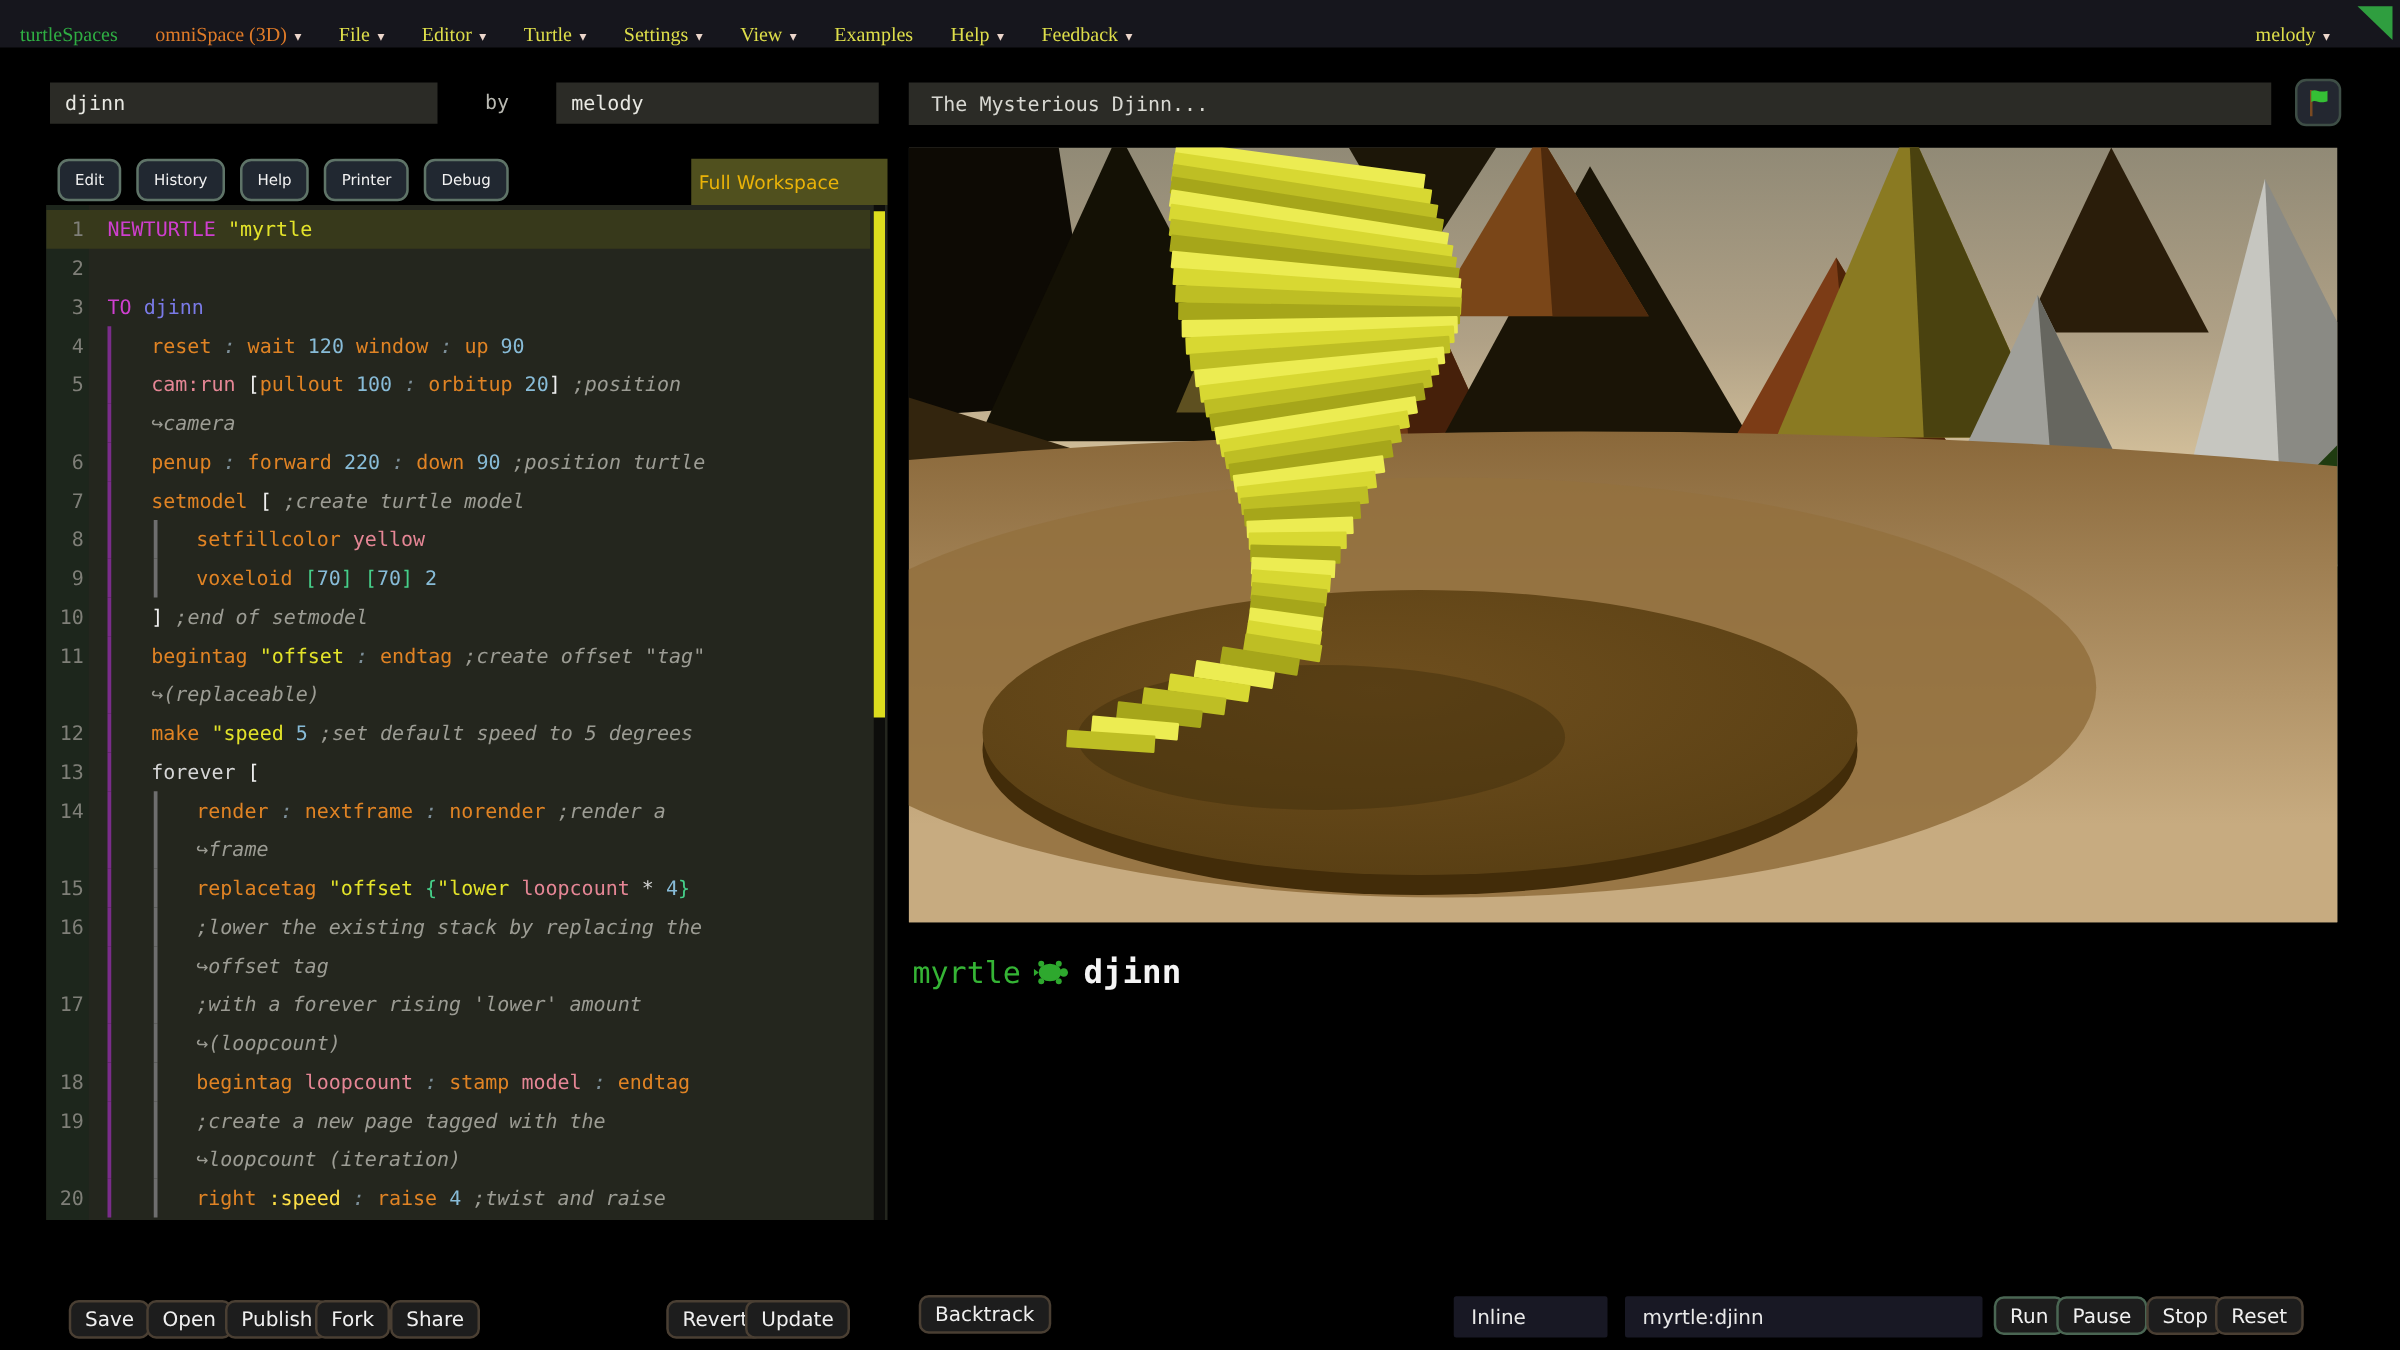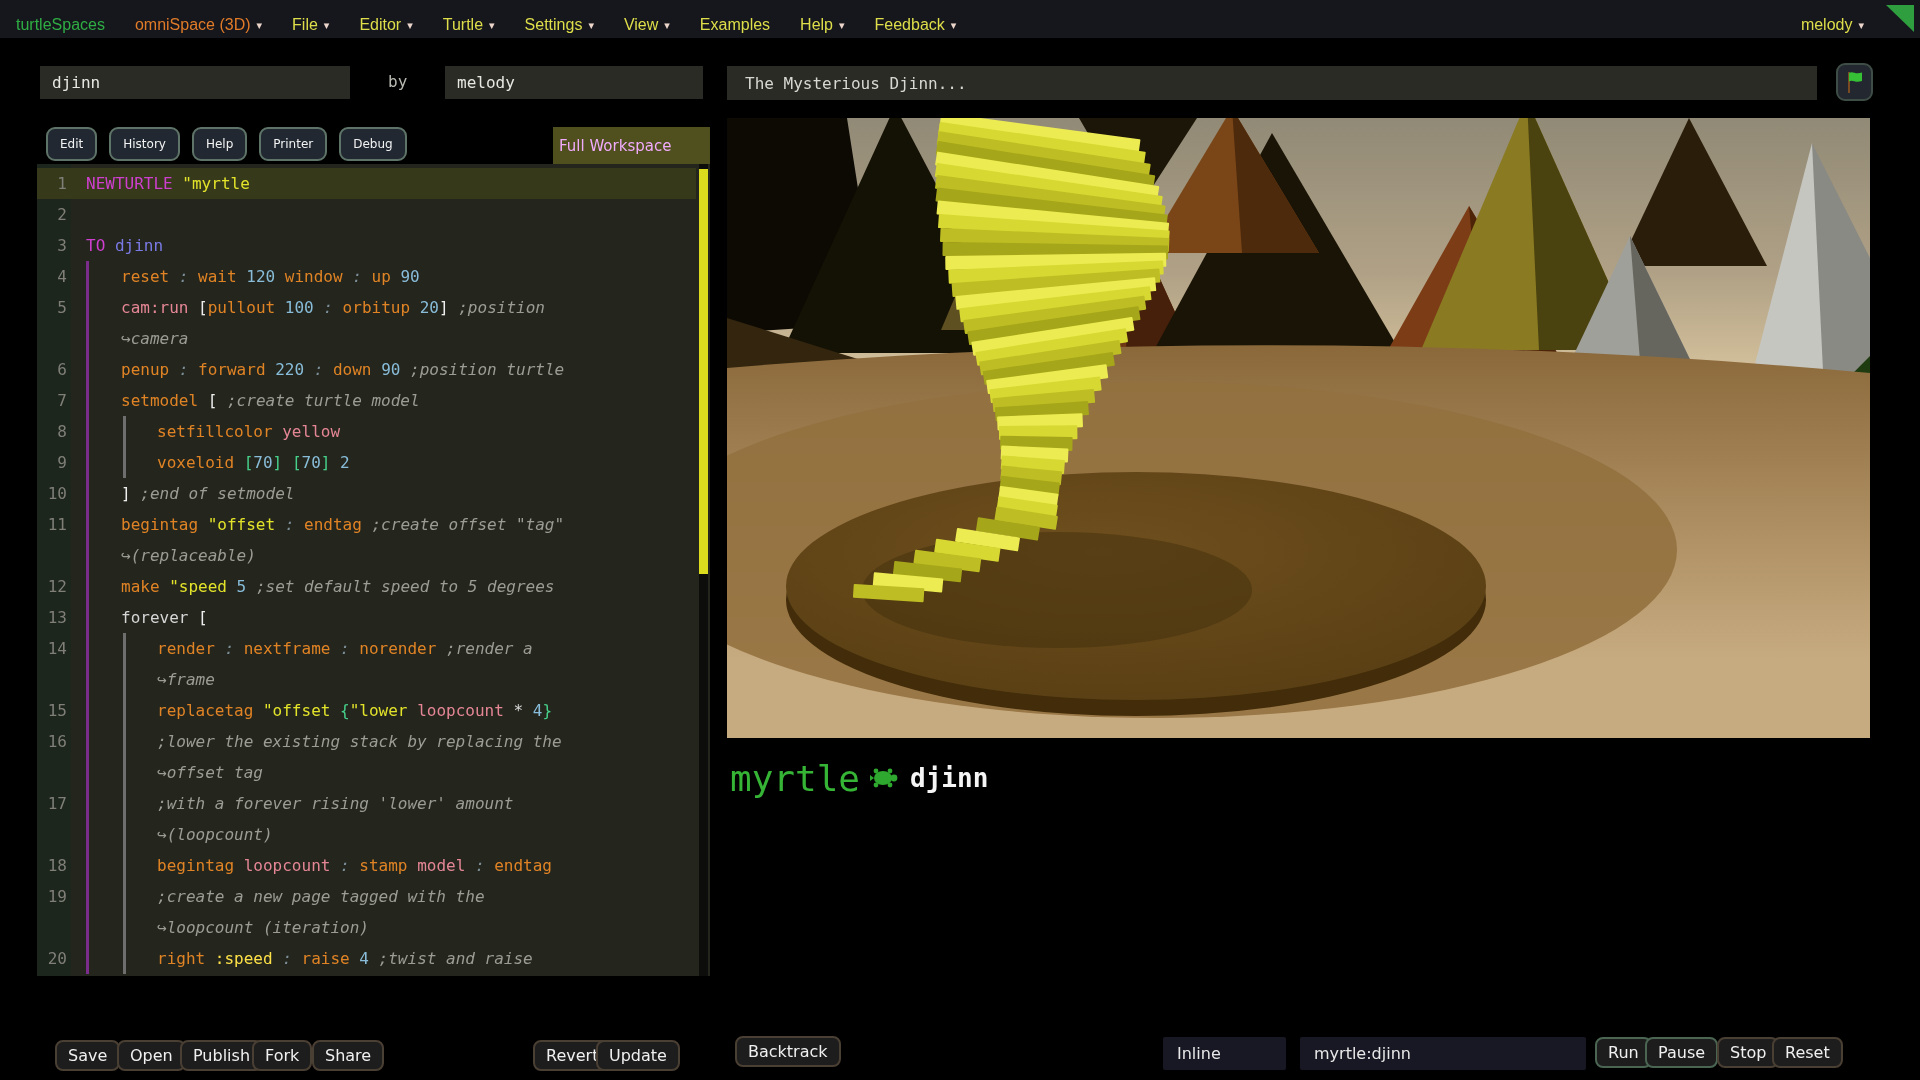--- a/index.html
+++ b/index.html
@@ -1,22 +1,22 @@
 <!DOCTYPE html>
 <html><head>
 <meta charset="utf-8">
 <style>
   * { margin:0; padding:0; box-sizing:border-box; }
   html,body { width:1920px; height:1080px; background:#000; overflow:hidden;
               font-family:"DejaVu Sans","Liberation Sans",sans-serif; }
 
   
   #menubar { position:absolute; left:0; top:0; width:1920px; height:38px;
-             background:#16161d; display:flex; align-items:flex-start; gap:30px;
-             padding:16px 16px; font-family:Liberation Sans, sans-serif;
+             background:#16161d; display:flex; align-items:flex-end; gap:30px;
+             padding:0 16px; font-family:Liberation Serif, serif;
              font-size:16px; }
   .brand { color:#2fae43; }
   .mitem { color:#dede4a; cursor:pointer; display:flex; align-items:center; gap:6px; white-space:nowrap; }
   .mitem.orange { color:#e07b28; }
   .caret { color:#ecd6cb; font-size:11px; }
   #menu-right { margin-left:auto; display:flex; align-items:center; gap:18px; padding-right:40px; }
   #corner-flag { position:absolute; right:6px; top:5px; width:0; height:0;
                  border-left:28px solid transparent; border-top:27px solid #2f9e3f; }
 
   
@@ -26,21 +26,21 @@
   #name-field   { left:40px;  top:66px; width:310px; height:33px; }
   #by-label     { position:absolute; left:388px; top:72px; color:#b9b9b2; font-size:16px;
                   font-family:"DejaVu Sans Mono","Liberation Mono",monospace; }
   #author-field { left:445px; top:66px; width:258px; height:33px; }
 
   
   #tabs { position:absolute; left:46px; top:127px; display:flex; gap:12px; }
   .tab { height:34px; padding:0 12px; background:#212831; border:2px solid #5f7468;
          border-radius:9px; color:#f2f2f2; font-size:12px; display:flex; align-items:center; cursor:pointer; }
   #fullws { position:absolute; left:553px; top:127px; width:157px; height:37px;
-            background:#50501e; color:#f0abfc; font-size:15px; display:flex;
+            background:#50501e; color:#eab308; font-size:15px; display:flex;
             align-items:center; padding-left:6px; }
 
   
   #editor { position:absolute; left:37px; top:164px; width:673px; height:812px;
             background:#24261e; overflow:hidden;
             font-family:"DejaVu Sans Mono","Liberation Mono",monospace; font-size:16px; }
   #gutterbg { position:absolute; left:0; top:0; bottom:0; width:34px; background:#1d261c; }
   #rows { position:absolute; left:0; top:4px; right:14px; }
   .crow { position:relative; height:31px; line-height:31px; white-space:pre; }
   .crow.hl { background:#37391b; }
@@ -70,21 +70,21 @@
                  align-items:center; padding-left:18px;
                  font-family:"DejaVu Sans Mono","Liberation Mono",monospace; }
   #flag-btn { position:absolute; left:1836px; top:63px; width:37px; height:38px;
               background:#232730; border:2px solid #3e4e46; border-radius:9px;
               display:flex; align-items:center; justify-content:center; cursor:pointer; }
   #viewport { position:absolute; left:727px; top:118px; width:1143px; height:620px; }
 
   
   #console { position:absolute; left:730px; top:760px; height:36px; display:flex;
              align-items:center; gap:10px; }
-  #console .t1 { color:#35b435; font-size:36px;
+  #console .t1 { color:#35b435; font-size:24px;
                  font-family:"DejaVu Sans Mono","Liberation Mono",monospace; }
   #console .t2 { color:#f5f5f5; font-size:26px; font-weight:600;
                  font-family:"DejaVu Sans Mono","Liberation Mono",monospace; }
 
   
   .btn { position:absolute; height:31px; background:#1d1d1d; border:2px solid #4a3f33;
          border-radius:8px; color:#f0f0f0; font-size:16px; display:flex;
          align-items:center; padding:0 11px; cursor:pointer; white-space:nowrap; }
   .btn.green { border-color:#4a6653; }
   .ctl { position:absolute; background:#181824; border-radius:2px; color:#e8e8e8;

